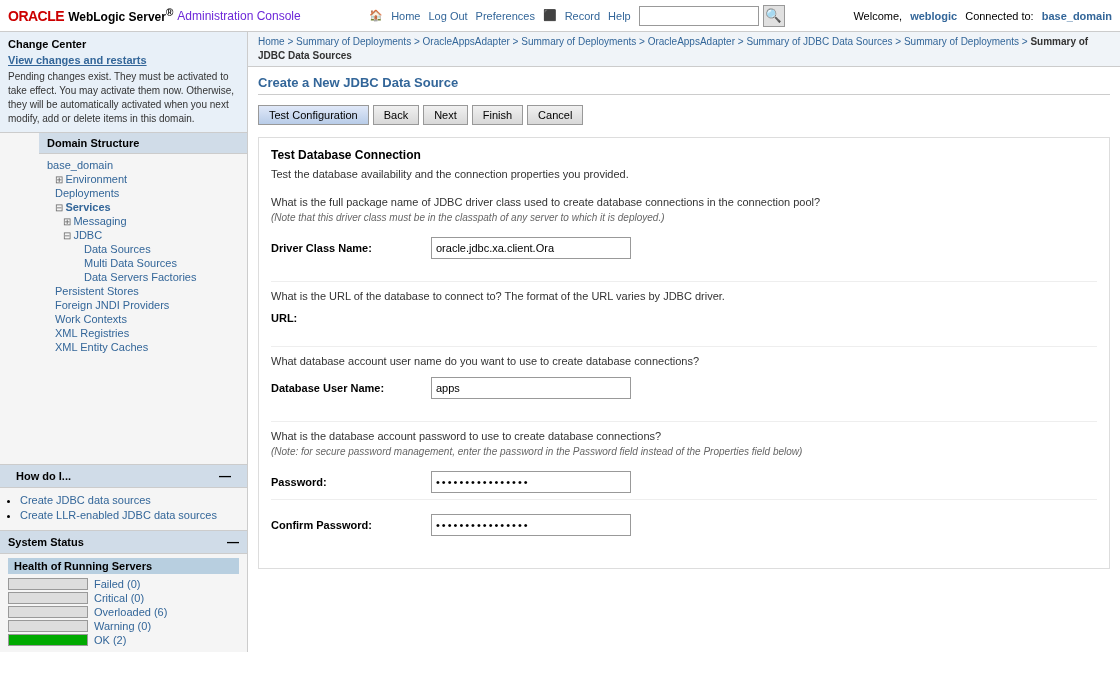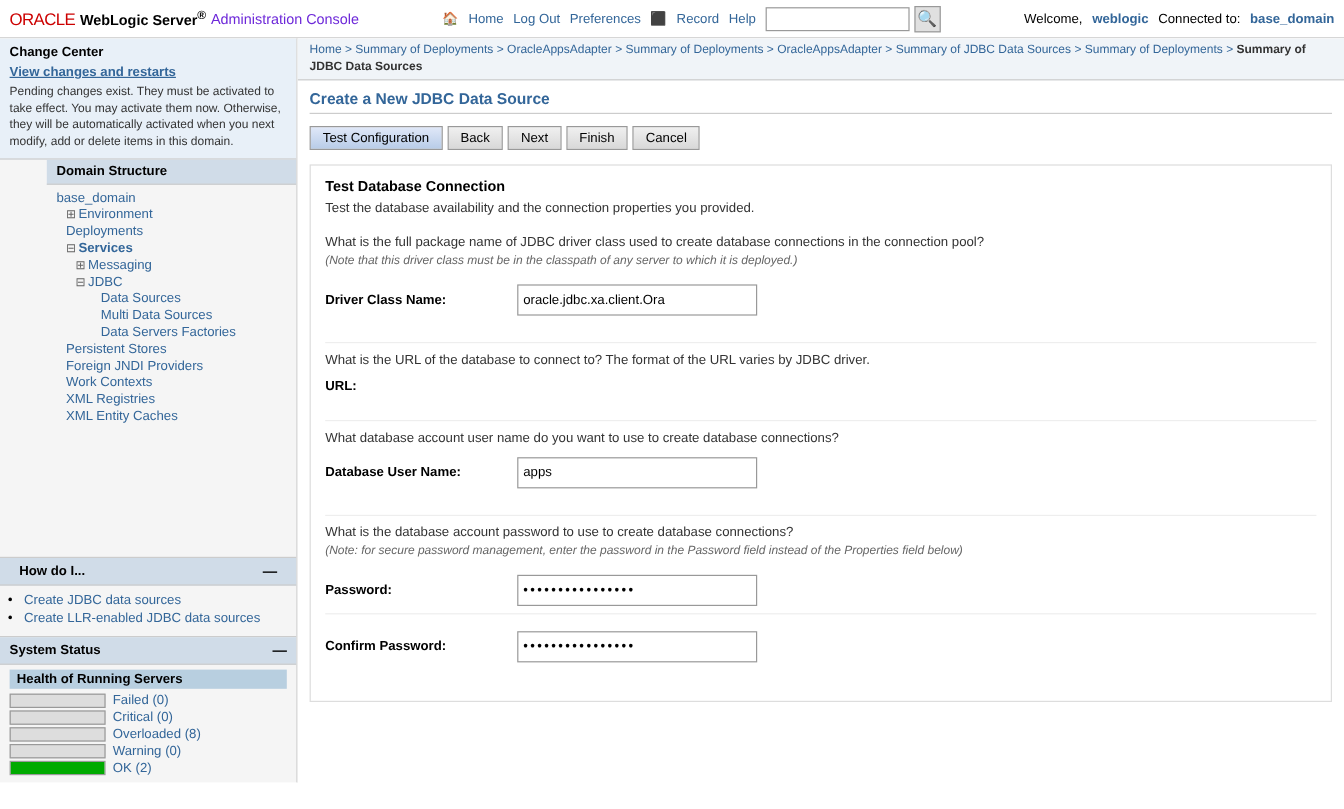--- a/index.html
+++ b/index.html
@@ -2,21 +2,21 @@
 <html><head>
   <meta charset="utf-8">
   <style>
     * { box-sizing: border-box; margin: 0; padding: 0; }
     body { font-family: Arial, sans-serif; font-size: 11px; background: #fff; color: #000; width: 1120px; height: 674px; overflow: hidden; }
 
     
     #header { background: #fff; border-bottom: 1px solid #ccc; padding: 4px 8px; display: flex; align-items: center; justify-content: space-between; height: 32px; }
     #header-left { display: flex; align-items: center; gap: 6px; }
     #oracle-logo { display: flex; align-items: center; }
-    .oracle-text { color: #c00; font-weight: normal; font-size: 14px; letter-spacing: -0.5px; }
+    .oracle-text { color: #c00; font-weight: bold; font-size: 14px; letter-spacing: -0.5px; }
     #header-nav { display: flex; align-items: center; gap: 8px; }
     #header-nav a { color: #336699; text-decoration: none; font-size: 11px; }
     #search-area { display: flex; align-items: center; gap: 4px; }
     #search-input { width: 120px; height: 20px; border: 1px solid #999; padding: 2px 4px; font-size: 11px; }
     #search-btn { width: 22px; height: 20px; background: #e0e0e0; border: 1px solid #999; cursor: pointer; display: flex; align-items: center; justify-content: center; }
     #header-right { display: flex; align-items: center; gap: 8px; font-size: 11px; }
     .welcome-user { color: #336699; font-weight: bold; }
     .connected-domain { color: #336699; font-weight: bold; }
 
     
@@ -84,21 +84,21 @@
     
     .form-section { background: #fff; border: 1px solid #ddd; padding: 10px 12px; margin-bottom: 0; }
     .section-title { font-size: 12px; font-weight: bold; color: #000; margin-bottom: 6px; }
     .section-desc { font-size: 11px; color: #333; margin-bottom: 8px; }
     .question-text { font-size: 11px; color: #333; margin-bottom: 4px; }
     .note-text { font-size: 10px; color: #666; font-style: italic; margin-bottom: 8px; }
 
     .form-row { display: flex; align-items: center; margin-bottom: 8px; padding: 6px 0; border-bottom: 1px solid #eee; }
     .form-row:last-child { border-bottom: none; }
     .form-label { width: 160px; font-size: 11px; font-weight: bold; color: #000; }
-    .form-input { width: 200px; height: 22px; border: 1px solid #999; padding: 12px 4px; font-size: 11px; background: #fff; }
+    .form-input { width: 200px; height: 22px; border: 1px solid #999; padding: 2px 4px; font-size: 11px; background: #fff; }
     .form-input.password { letter-spacing: 2px; }
 
     .question-block { padding: 8px 0; border-bottom: 1px solid #eee; }
     .question-block:last-child { border-bottom: none; }
 
     
     ::-webkit-scrollbar { width: 12px; }
     ::-webkit-scrollbar-track { background: #f0f0f0; }
     ::-webkit-scrollbar-thumb { background: #bbb; border: 1px solid #999; }
   </style>
@@ -195,21 +195,21 @@
         <div class="status-row">
           <div class="status-bar-bg">
             <div class="status-bar-fill orange" style="width:0%"></div>
           </div>
           <a href="#" class="status-text">Critical (0)</a>
         </div>
         <div class="status-row">
           <div class="status-bar-bg">
             <div class="status-bar-fill yellow" style="width:0%"></div>
           </div>
-          <a href="#" class="status-text">Overloaded (8)</a>
+          <a href="#" class="status-text">Overloaded (6)</a>
         </div>
         <div class="status-row">
           <div class="status-bar-bg">
             <div class="status-bar-fill yellow" style="width:0%"></div>
           </div>
           <a href="#" class="status-text">Warning (0)</a>
         </div>
         <div class="status-row">
           <div class="status-bar-bg">
             <div class="status-bar-fill green" style="width:100%"></div>

